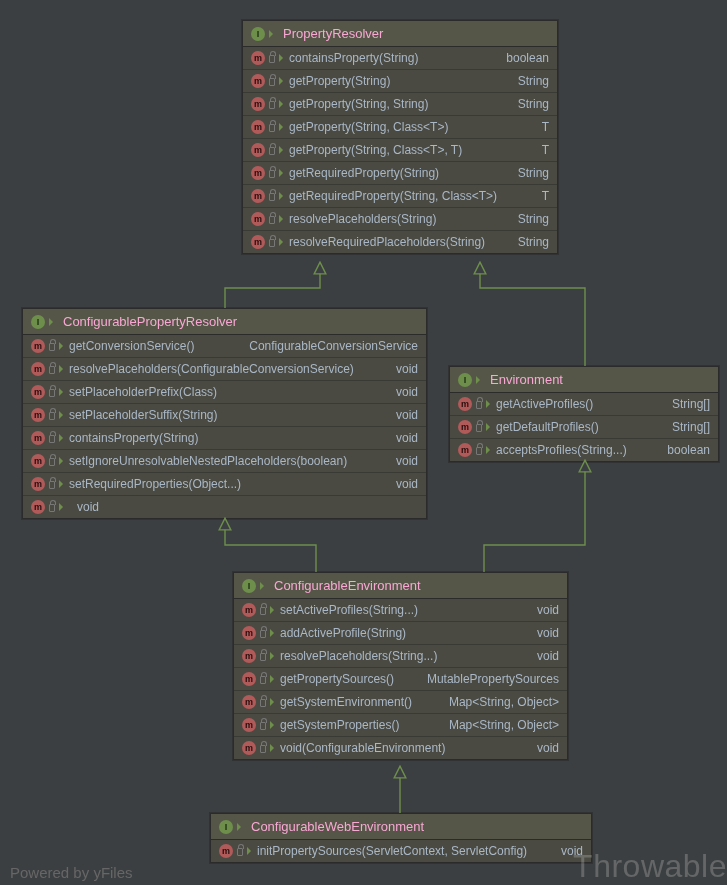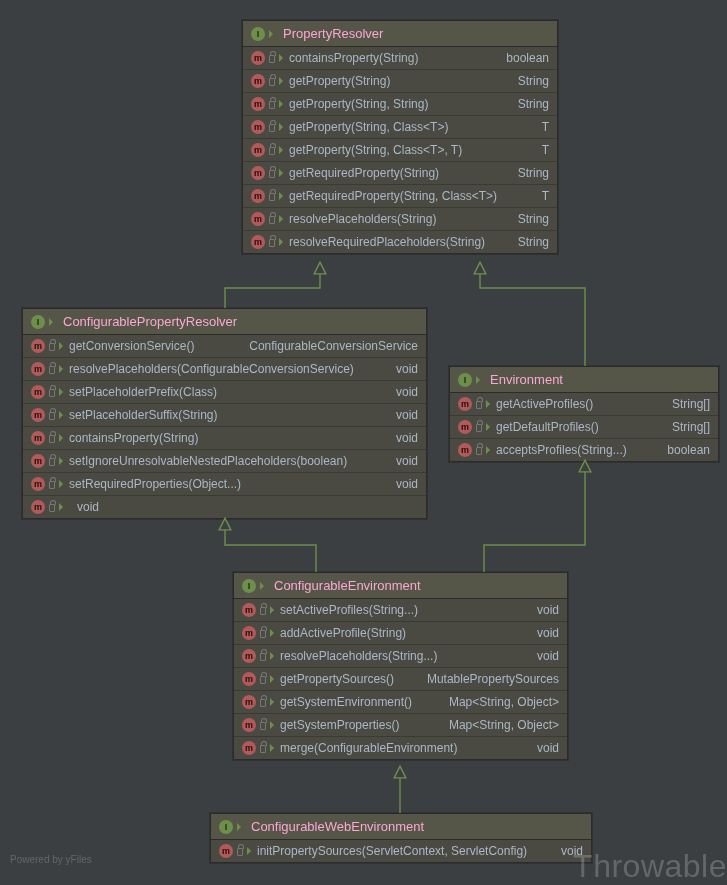--- a/index.html
+++ b/index.html
@@ -96,22 +96,22 @@
   
   svg.connectors {
     position: absolute;
     top: 0; left: 0;
     width: 727px; height: 885px;
     pointer-events: none;
   }
   .footer {
     position: absolute;
     left: 10px;
-    bottom: 20px;
-    font-size: 10px;
+    bottom: 4px;
+    font-size: 15px;
     color: #666;
   }
   .watermark {
     position: absolute;
     right: 0;
     bottom: 0;
     font-size: 32px;
     color: rgba(220,220,220,0.25);
     font-weight: 300;
     letter-spacing: 0.5px;
@@ -335,21 +335,21 @@
         <span class="ico ico-m">m</span>
         <span class="ico-lock"></span>
         <span class="ico-a"></span>
         <span class="method-sig">getSystemProperties()</span>
         <span class="return-type">Map&lt;String, Object&gt;</span>
       </div>
       <div class="uml-row">
         <span class="ico ico-m">m</span>
         <span class="ico-lock"></span>
         <span class="ico-a"></span>
-        <span class="method-sig">merge(ConfigurableEnvironment)</span>
+        <span class="method-sig">void(ConfigurableEnvironment)</span>
         <span class="return-type">void</span>
       </div>
     </div>
 </div>
 
 <div class="uml-box" id="box-configurableWebEnvironment" style="left: 210px; top: 813px; width: 382px;">
   <div class="uml-header">
     <span class="ico ico-i">I</span>
     <span class="ico-a"></span>
     <span class="uml-header-title">ConfigurableWebEnvironment</span>

